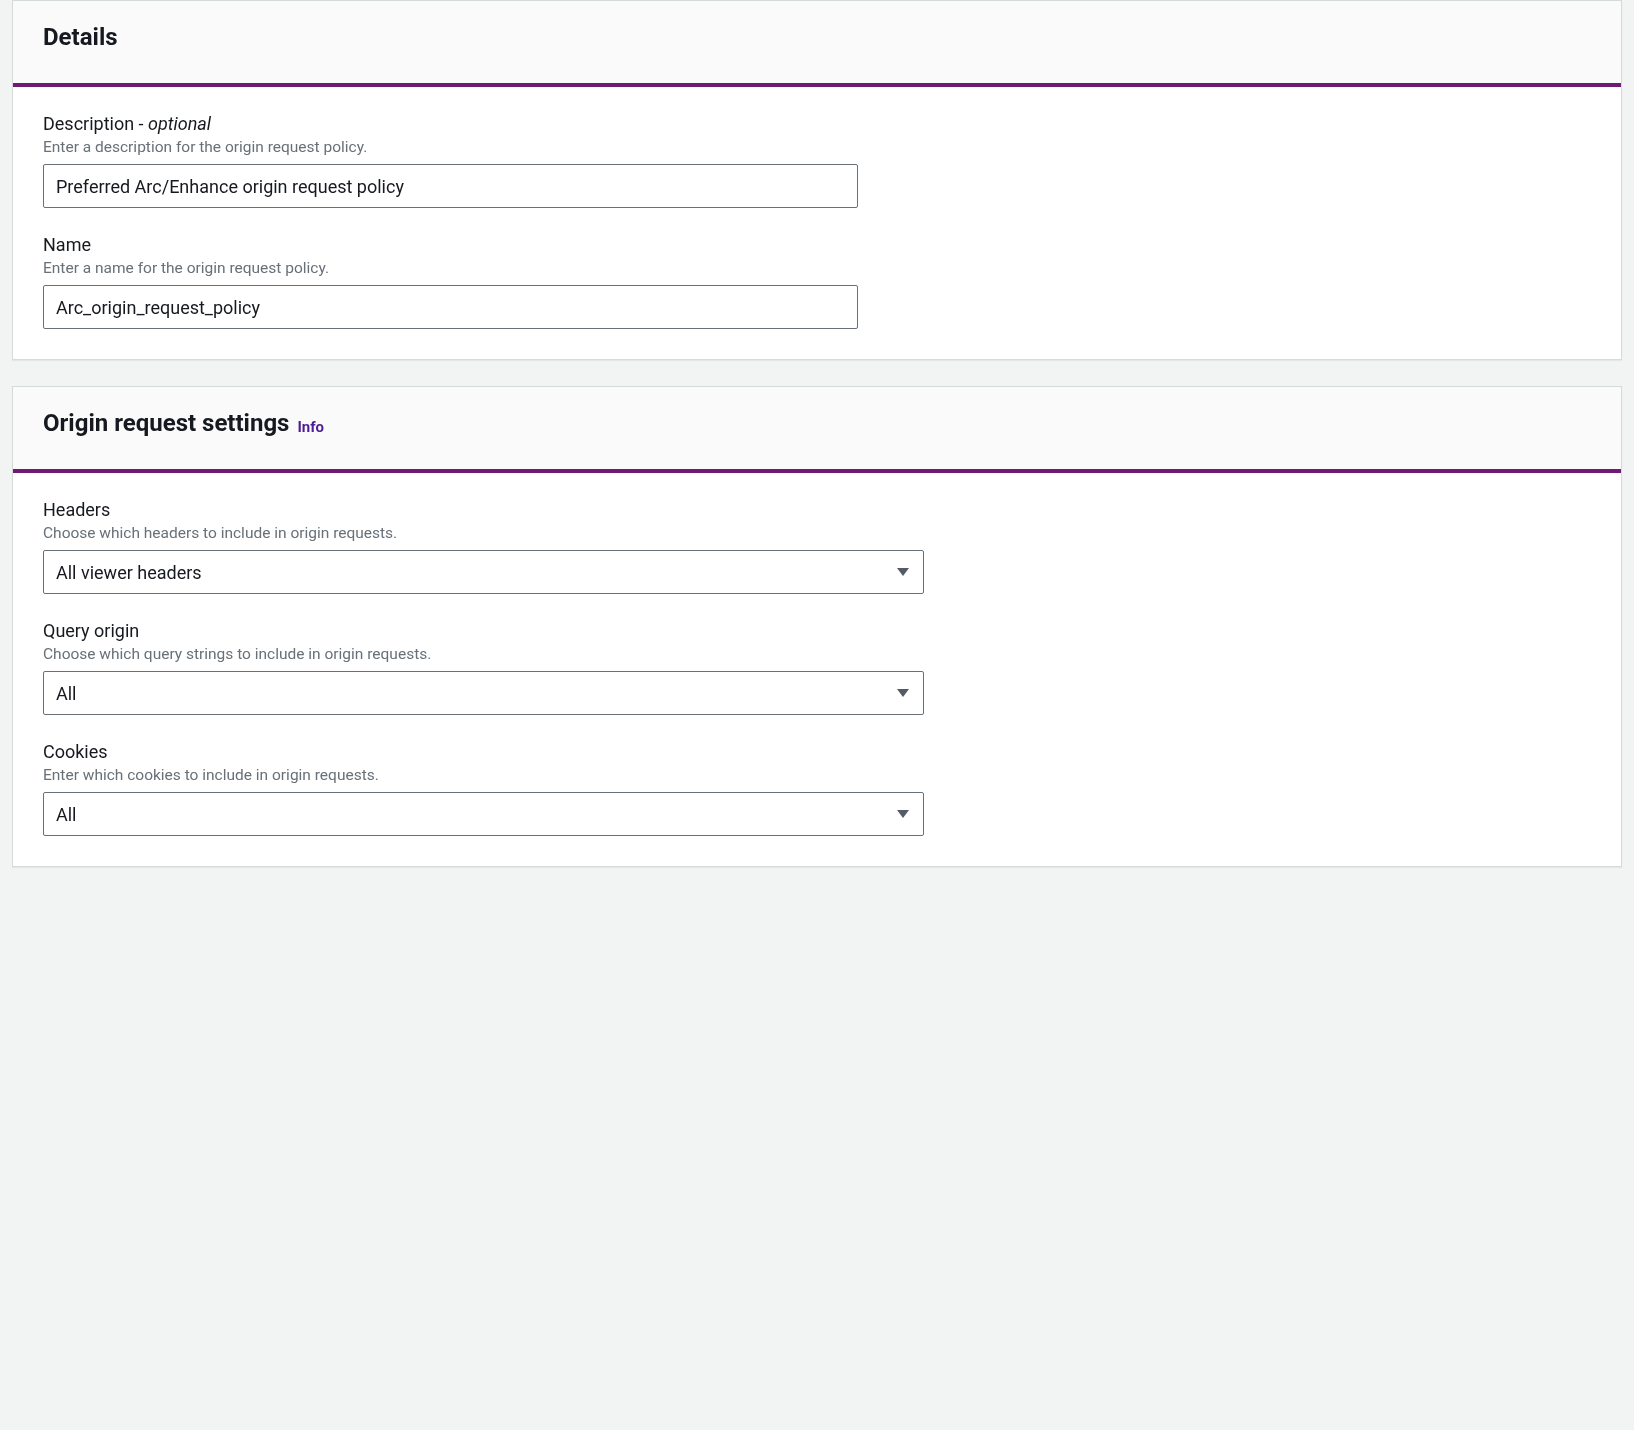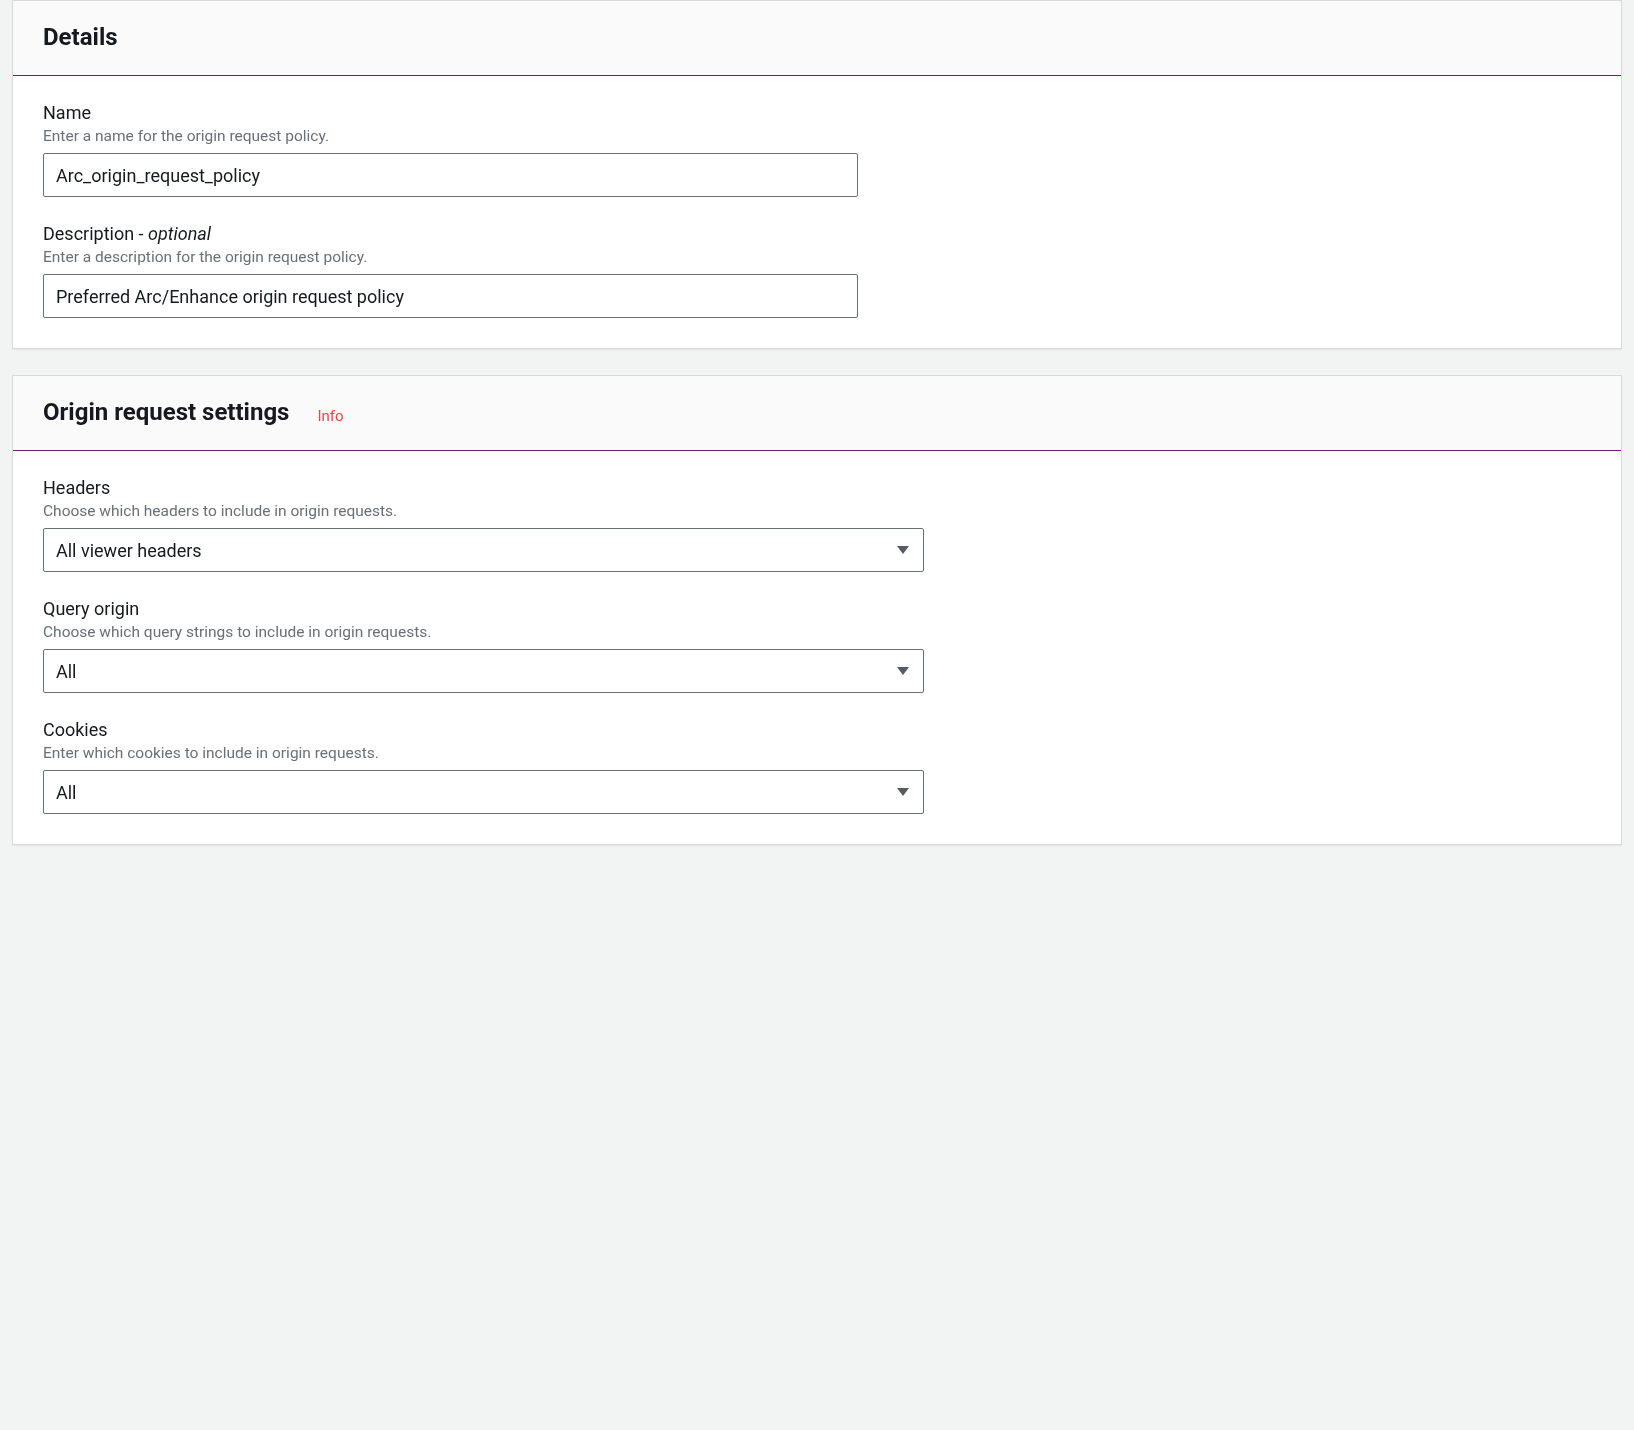--- a/index.html
+++ b/index.html
@@ -19,22 +19,22 @@
     padding: 4px 0 22px 4px;
     letter-spacing: -0.5px;
   }
   .panel {
     background: #fff;
     border: 1px solid #d5dbdb;
     box-shadow: 0 1px 1px rgba(0,0,0,0.05);
     margin-bottom: 26px;
   }
   .panel-header {
-    padding: 22px 30px 24px 30px;
-    border-bottom: 1px solid #701a75;
+    padding: 22px 30px 32px 30px;
+    border-bottom: 4px solid #701a75;
     background: #fafafa;
   }
   .panel-title {
     font-size: 24px;
     font-weight: 700;
     color: #16191f;
     display: inline;
   }
   .panel-body {
     padding: 26px 30px 30px 30px;
@@ -91,52 +91,52 @@
   }
   .select-caret {
     position: absolute;
     right: 14px;
     top: 50%;
     transform: translateY(-50%);
     pointer-events: none;
   }
   .select-caret svg { display: block; }
   .info-link {
-    color: #ef4444;
+    color: #4c1d95;
     font-size: 15px;
-    font-weight: 400;
+    font-weight: 700;
     text-decoration: none;
-    margin-left: 24px;
+    margin-left: 4px;
     vertical-align: middle;
     cursor: pointer;
   }
 </style>
 </head>
 <body>
 
 <div class="page">
 
   <section class="panel">
     <div class="panel-header">
       <h2 class="panel-title">Details</h2>
     </div>
     <div class="panel-body">
 
       <div class="field">
-        <div class="field-label">Name</div>
-        <div class="field-hint">Enter a name for the origin request policy.</div>
-        <input type="text" class="text-input" value="Arc_origin_request_policy" style="">
-      </div>
-
-      <div class="field">
         <div class="field-label">
           <span>Description - </span><span class="optional">optional</span>
         </div>
         <div class="field-hint">Enter a description for the origin request policy.</div>
         <input type="text" class="text-input" value="Preferred Arc/Enhance origin request policy" style="">
+      </div>
+
+      <div class="field">
+        <div class="field-label">Name</div>
+        <div class="field-hint">Enter a name for the origin request policy.</div>
+        <input type="text" class="text-input" value="Arc_origin_request_policy" style="">
       </div>
 
     </div>
   </section>
 
   <section class="panel">
     <div class="panel-header">
       <h2 class="panel-title">Origin request settings</h2>
       <a class="info-link">Info</a>
     </div>

